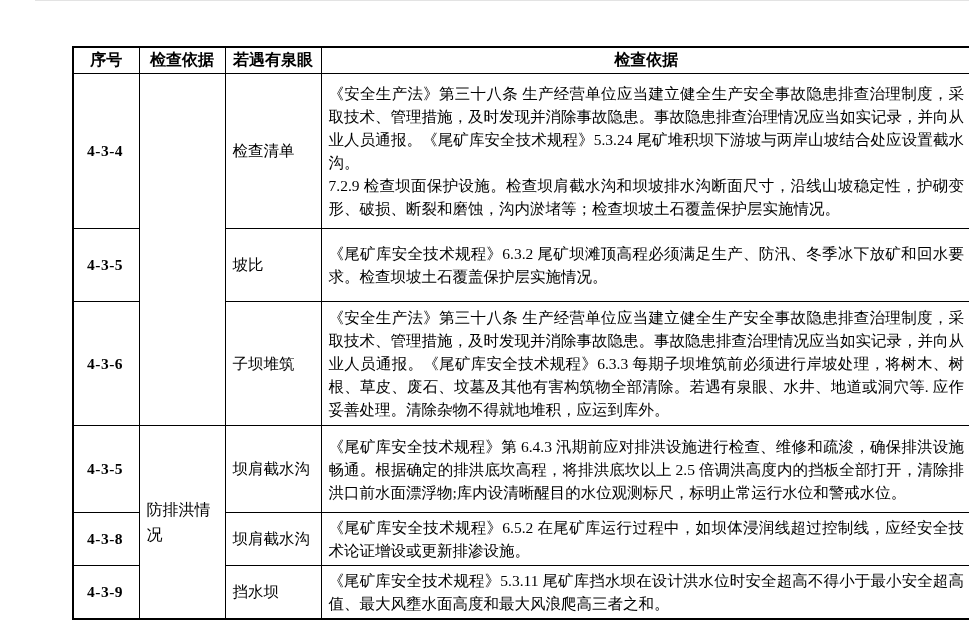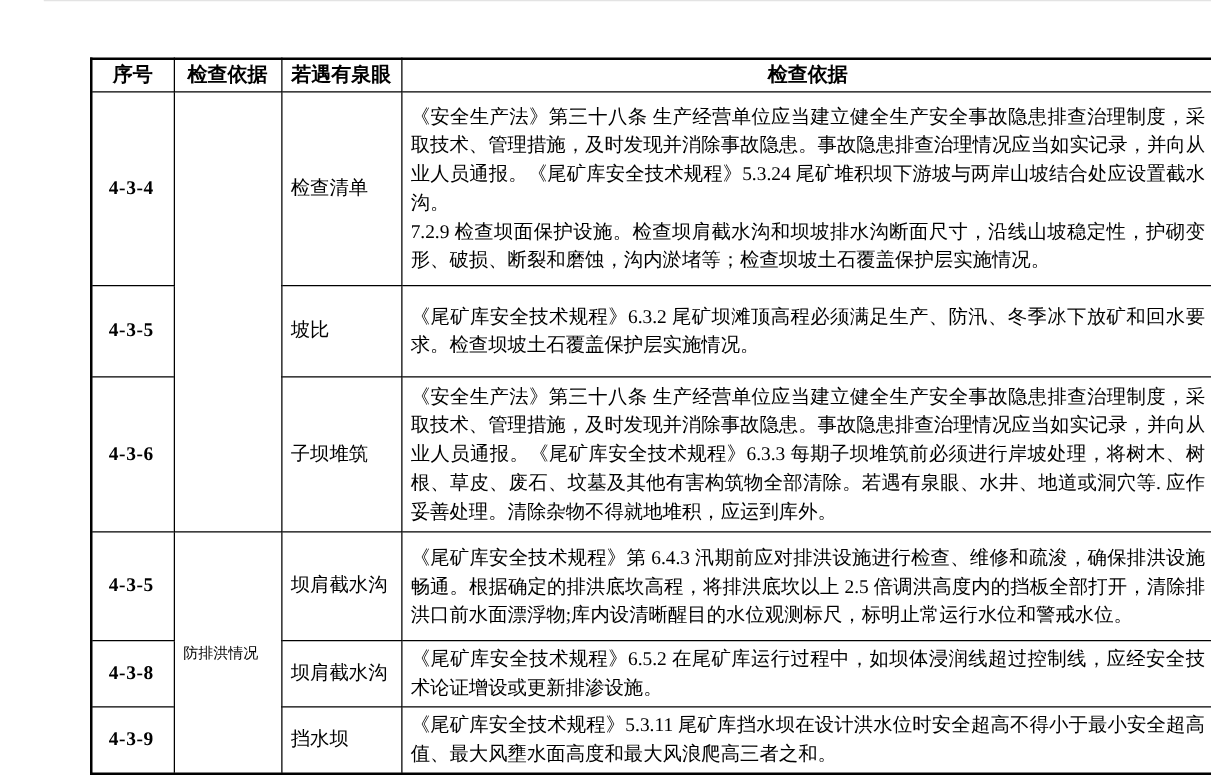--- a/index.html
+++ b/index.html
@@ -44,21 +44,21 @@
     text-align: left;
     vertical-align: middle;
     padding: 0 0 0 13px;
     font-size: 15.5px;
     letter-spacing: 0.5px;
     font-weight: bold;
   }
   td.project {
     vertical-align: middle;
     padding: 0 7px;
-    font-size: 12px;
+    font-size: 16px;
     line-height: 25px;
     text-align: left;
     word-break: break-all;
   }
   td.checklist {
     vertical-align: middle;
     padding: 1px 7px;
     font-size: 15.5px;
     line-height: 24px;
     text-align: left;

